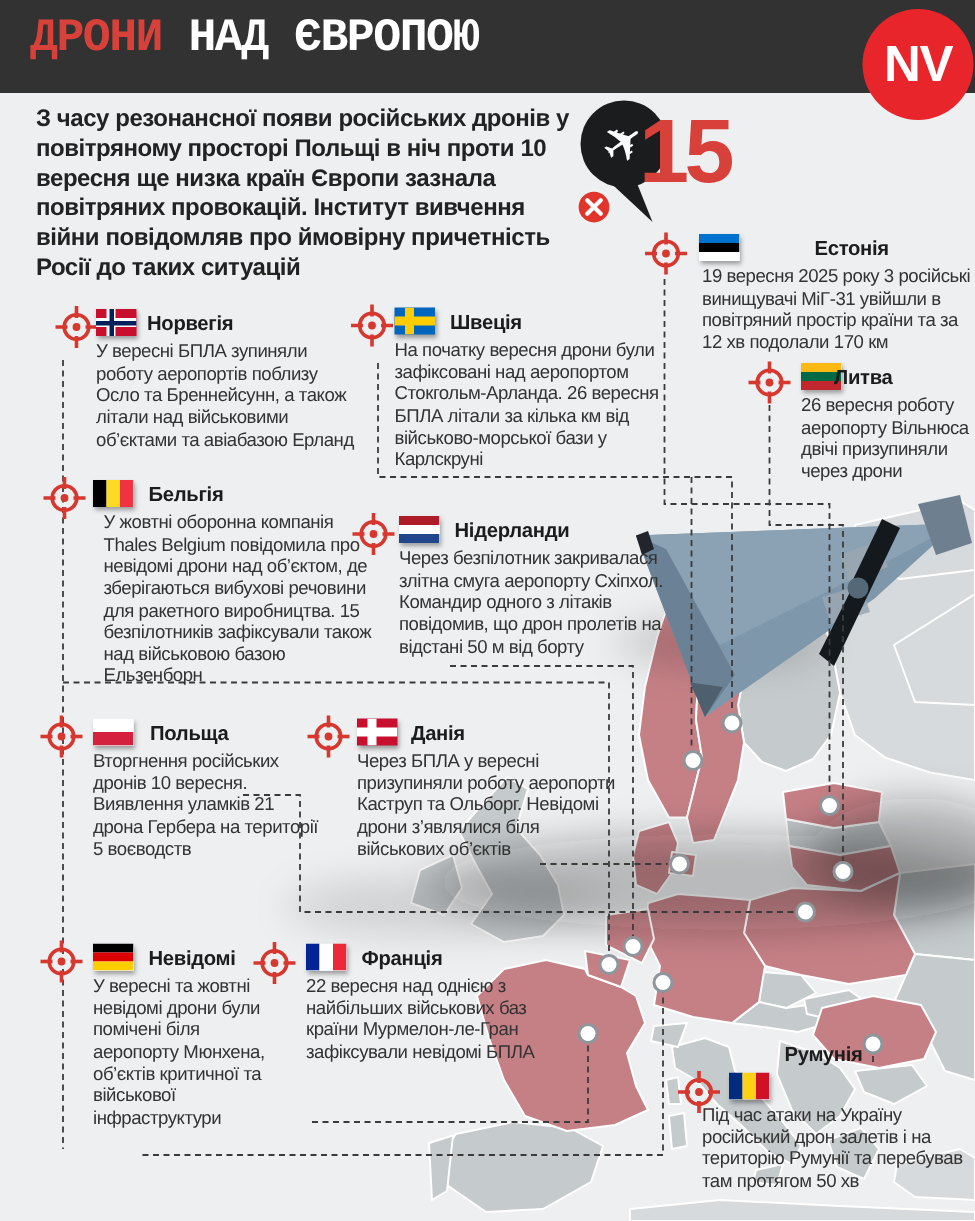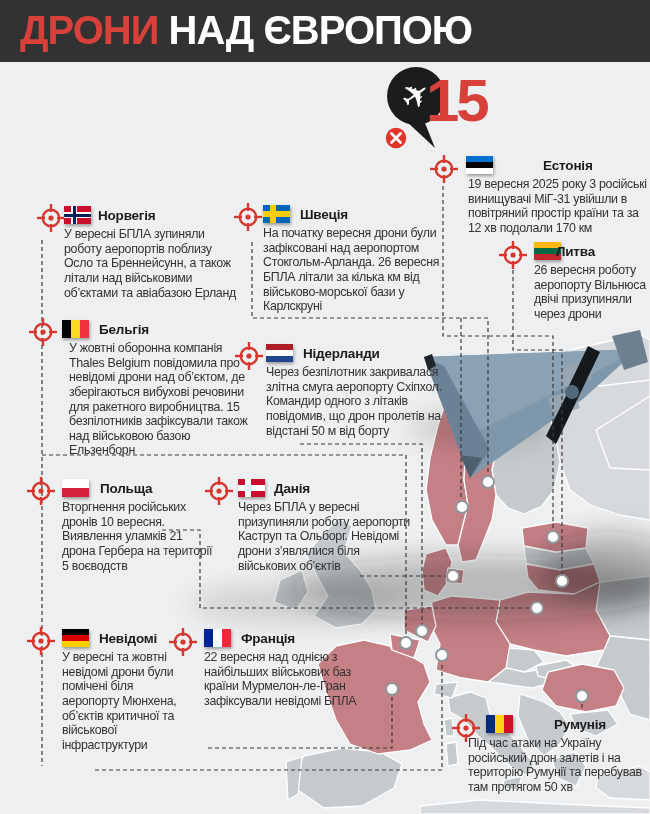--- a/index.html
+++ b/index.html
@@ -2,22 +2,22 @@
 <html style="--red: #d8413a; --logored: #e8252b; --headerbg: #323232; --affected: #c58086; --neutral: #c5cacd; --light: #d7dadc; --bg: #edeff0; --dash: #3b3b3b; --cross: #d6372f;"><head>
 <meta charset="utf-8">
 <style>
   html,body{margin:0;padding:0;}
   body{width:650px;height:814px;position:relative;overflow:hidden;
        background:var(--bg,#edeff0);font-family:"Liberation Sans",sans-serif;}
   #stage{position:absolute;inset:0;width:650px;height:814px;}
   .abs{position:absolute;}
   
   #header{left:0;top:0;width:650px;height:62px;background:var(--headerbg,#323232);}
-  #title{left:20px;top:8px;font-family:Liberation Sans, sans-serif;font-weight:bold;
-         font-size:40px;letter-spacing:-1px;color:#fff;white-space:nowrap;}
+  #title{left:20px;top:8px;font-family:Liberation Mono, monospace;font-weight:bold;
+         font-size:31px;letter-spacing:-1px;color:#fff;white-space:nowrap;}
   #title .accent{color:var(--red,#d8413a);}
   #nv-logo{left:575px;top:6px;width:74px;height:74px;border-radius:50%;
            background:var(--logored,#e8252b);color:#fff;display:flex;align-items:center;
            justify-content:center;font-weight:bold;font-size:34px;letter-spacing:-1px;z-index:9;}
   
   #intro{left:24px;top:70px;width:368px;font-size:16px;font-weight:bold;
          line-height:1.24;letter-spacing:-0.3px;color:#222;}
   
   #stat-pin{left:383px;top:64px;width:66px;height:92px;}
   #stat-number{left:426px;top:66px;font-size:60px;font-weight:bold;color:var(--red,#d8413a);
@@ -136,21 +136,23 @@
       <circle cx="422" cy="631" r="6"></circle>
         <circle cx="406" cy="643" r="6"></circle>
       <circle cx="442" cy="655" r="6"></circle>
         <circle cx="392" cy="689" r="6"></circle>
       <circle cx="582" cy="696" r="6"></circle>
     </g>
   </svg>
 
   <div id="header" class="abs"></div>
   <div id="title" class="abs layer"><span class="accent">ДРОНИ</span><span> НАД ЄВРОПОЮ</span></div>
-
+  <div id="nv-logo" class="abs">NV</div>
+
+  <div id="intro" class="abs layer">З часу резонансної появи російських дронів у повітряному просторі Польщі в ніч проти 10 вересня ще низка країн Європи зазнала повітряних провокацій. Інститут вивчення війни повідомляв про ймовірну причетність Росії до таких ситуацій</div>
 
   <svg id="stat-pin" class="abs layer" viewBox="0 0 66 92">
     <circle cx="33" cy="32" r="29" fill="#1b1c1e"></circle>
     <polygon points="40,54 52,84 22,56" fill="#1b1c1e"></polygon>
     <g transform="rotate(-35 33 32)">
       <text x="33" y="43" text-anchor="middle" font-size="34" fill="#ffffff" font-family="DejaVu Sans, sans-serif">✈</text>
     </g>
     <g>
       <circle cx="13" cy="74" r="11.5" fill="#e1342a" stroke="#eef0f1" stroke-width="2.5"></circle>
       <path d="M8.5,69.5 L17.5,78.5 M17.5,69.5 L8.5,78.5" stroke="#ffffff" stroke-width="2.8" stroke-linecap="round"></path>
@@ -372,18 +374,18 @@
             </g>
             <circle cx="15" cy="15" r="2.6" style="fill:var(--cross)"></circle>
           </svg></div>
         <div class="cflag abs" style="left: 486px; top: 715px;">
           <div class="col">
             <div class="st" style="background: rgb(0, 43, 127);"></div>
             <div class="st" style="background: rgb(252, 209, 22);"></div>
             <div class="st" style="background: rgb(206, 17, 38);"></div>
           </div>
         </div>
-        <div class="cname abs" style="left: 523px; top: 717px; margin-left: 31px;">Румунія</div>
+        <div class="cname abs" style="left: 523px; top: 695px;">Румунія</div>
         <div class="ctext abs" style="left: 468px; top: 736px; width: 175px;">Під час атаки на Україну російський дрон залетів і на територію Румунії та перебував там протягом 50 хв</div>
       </div>
     </div>
 
 </div>
 
 </body></html>

